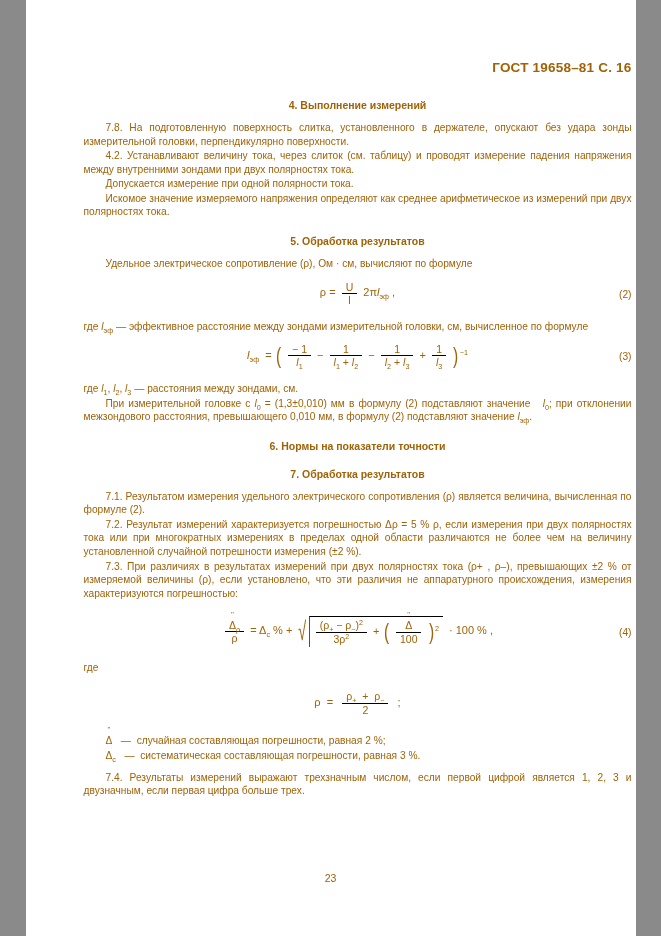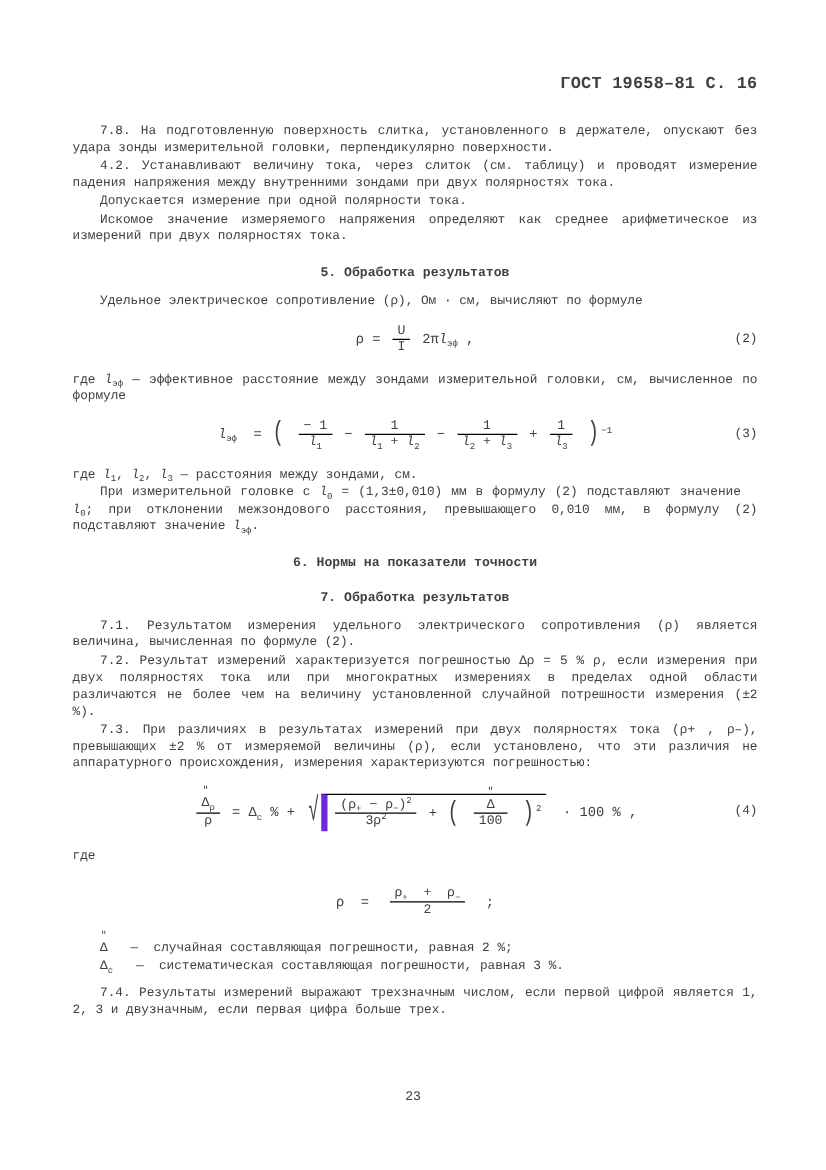--- a/index.html
+++ b/index.html
@@ -2,26 +2,26 @@
 <html><head>
 <meta charset="utf-8">
 <style>
   html, body {
     margin: 0;
     padding: 0;
     background: #8a8a8a;
   }
   .page {
     position: relative;
-    width: 661px;
+    width: 610px;
     height: 936px;
     background: #ffffff;
     margin: 0 auto;
-    font-family: Liberation Mono, monospace;
-    color: #404040;
+    font-family: Liberation Sans, sans-serif;
+    color: #a16207;
     overflow: hidden;
   }
   .content {
     position: absolute;
     left: 58px;
     top: 60px;
     width: 548px;
   }
   .header {
     text-align: right;
@@ -103,21 +103,21 @@
     display: inline-block;
     font-size: 22px;
     vertical-align: middle;
     transform: scaleX(0.7);
     line-height: 0.9;
   }
   .radical {
     display: inline-block;
     vertical-align: middle;
     border-top: 1px solid #000;
-    border-left: 5px solid #6d28d9;
+    border-left: 1px solid #6d28d9;
     padding: 2px 4px 2px 3px;
     margin-left: 1px;
   }
   .radsign {
     display: inline-block;
     vertical-align: middle;
     font-size: 26px;
     line-height: 0.75;
     transform: scaleX(0.55);
     margin-right: -2px;
@@ -144,20 +144,21 @@
   }
 </style>
 </head>
 <body>
 
 <div class="page">
   <div class="content">
 
     <div class="header">ГОСТ 19658–81 С. 16</div>
 
+    <div class="sec-title">4. Выполнение измерений</div>
     <p class="body">7.8. На подготовленную поверхность слитка, установленного в держателе, опускают без удара зонды измерительной головки, перпендикулярно поверхности.</p>
     <p class="body tight">4.2. Устанавливают величину тока, через слиток (см. таблицу) и проводят измерение падения напряжения между внутренними зондами при двух полярностях тока.</p>
     <p class="body tight">Допускается измерение при одной полярности тока.</p>
     <p class="body tight">Искомое значение измеряемого напряжения определяют как среднее арифметическое из измерений при двух полярностях тока.</p>
 
     <div class="sec-title">5. Обработка результатов</div>
     <p class="body">Удельное  электрическое  сопротивление  (ρ), Ом · см, вычисляют по формуле</p>
 
     <div class="formula-row">
       <div class="formula-center">

